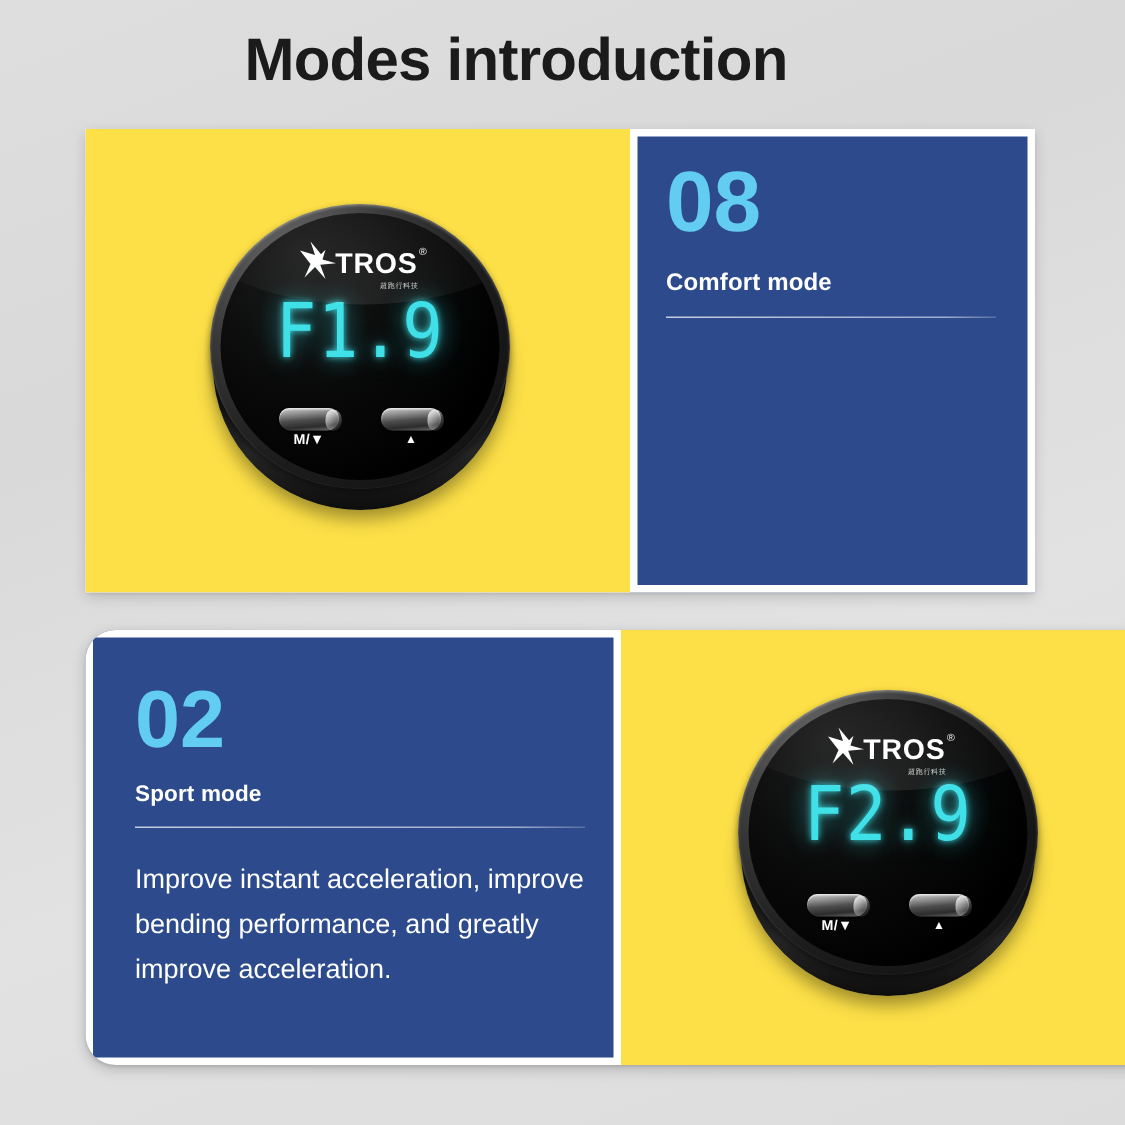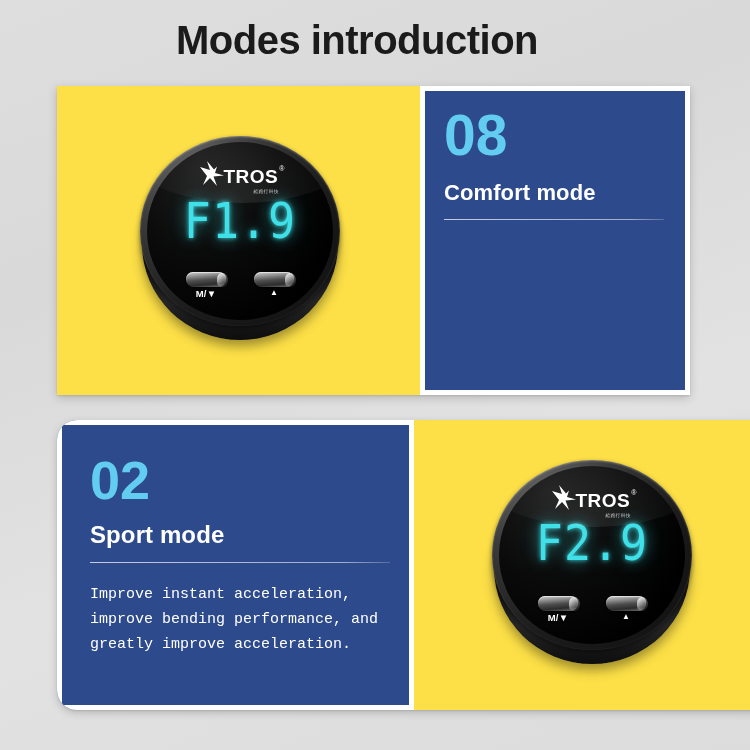--- a/index.html
+++ b/index.html
@@ -14,21 +14,21 @@
   body {
     font-family: "Liberation Sans", sans-serif;
     background: linear-gradient(160deg, #dedede 0%, #d9d9d9 30%, #e2e2e2 62%, #dcdcdc 100%);
     position: relative;
   }
 
   
   .page-title {
     position: absolute;
     top: 18px;
-    left: 13px;
+    left: 0;
     width: 688px;
     text-align: center;
     font-size: 40px;
     font-weight: 700;
     letter-spacing: -0.5px;
     color: #1b1b1b;
     font-family: "Liberation Sans", sans-serif;
   }
 
   
@@ -99,21 +99,21 @@
     color: #62cdf0;
     font-size: 57px;
     font-weight: 700;
     line-height: 0.98;
     letter-spacing: 0px;
     margin-bottom: 16px;
   }
 
   .mode-name {
     color: #ffffff;
-    font-size: 22px;
+    font-size: 16px;
     font-weight: 700;
     letter-spacing: 0.1px;
     margin-bottom: 13px;
   }
 
   .mode-divider {
     height: 1px;
     width: 100%;
     background: linear-gradient(to right, rgba(255,255,255,0.72), rgba(255,255,255,0.55) 85%, rgba(255,255,255,0.2));
     margin-bottom: 20px;
@@ -121,22 +121,22 @@
 
   .mode-desc {
     color: #ffffff;
     font-size: 13.5px;
     line-height: 1.62;
     font-weight: 400;
   }
 
   
   #card-sport .mode-number { font-size: 54px; margin-bottom: 14px; }
-  #card-sport .mode-name   { font-size: 24px; }
-  #card-sport .mode-desc   { font-size: 15px; line-height: 1.66; font-family: Liberation Mono, monospace; }
+  #card-sport .mode-name   { font-size: 15px; }
+  #card-sport .mode-desc   { font-size: 18px; line-height: 1.66; }
   #card-sport .panel-info-body { padding: 34px 24px 20px 33px; }
   #card-comfort .panel-info-body { padding: 22px 26px 20px 24px; }
 
   
   .device {
     position: absolute;
     width: 200px;
     height: 200px;
   }
 

